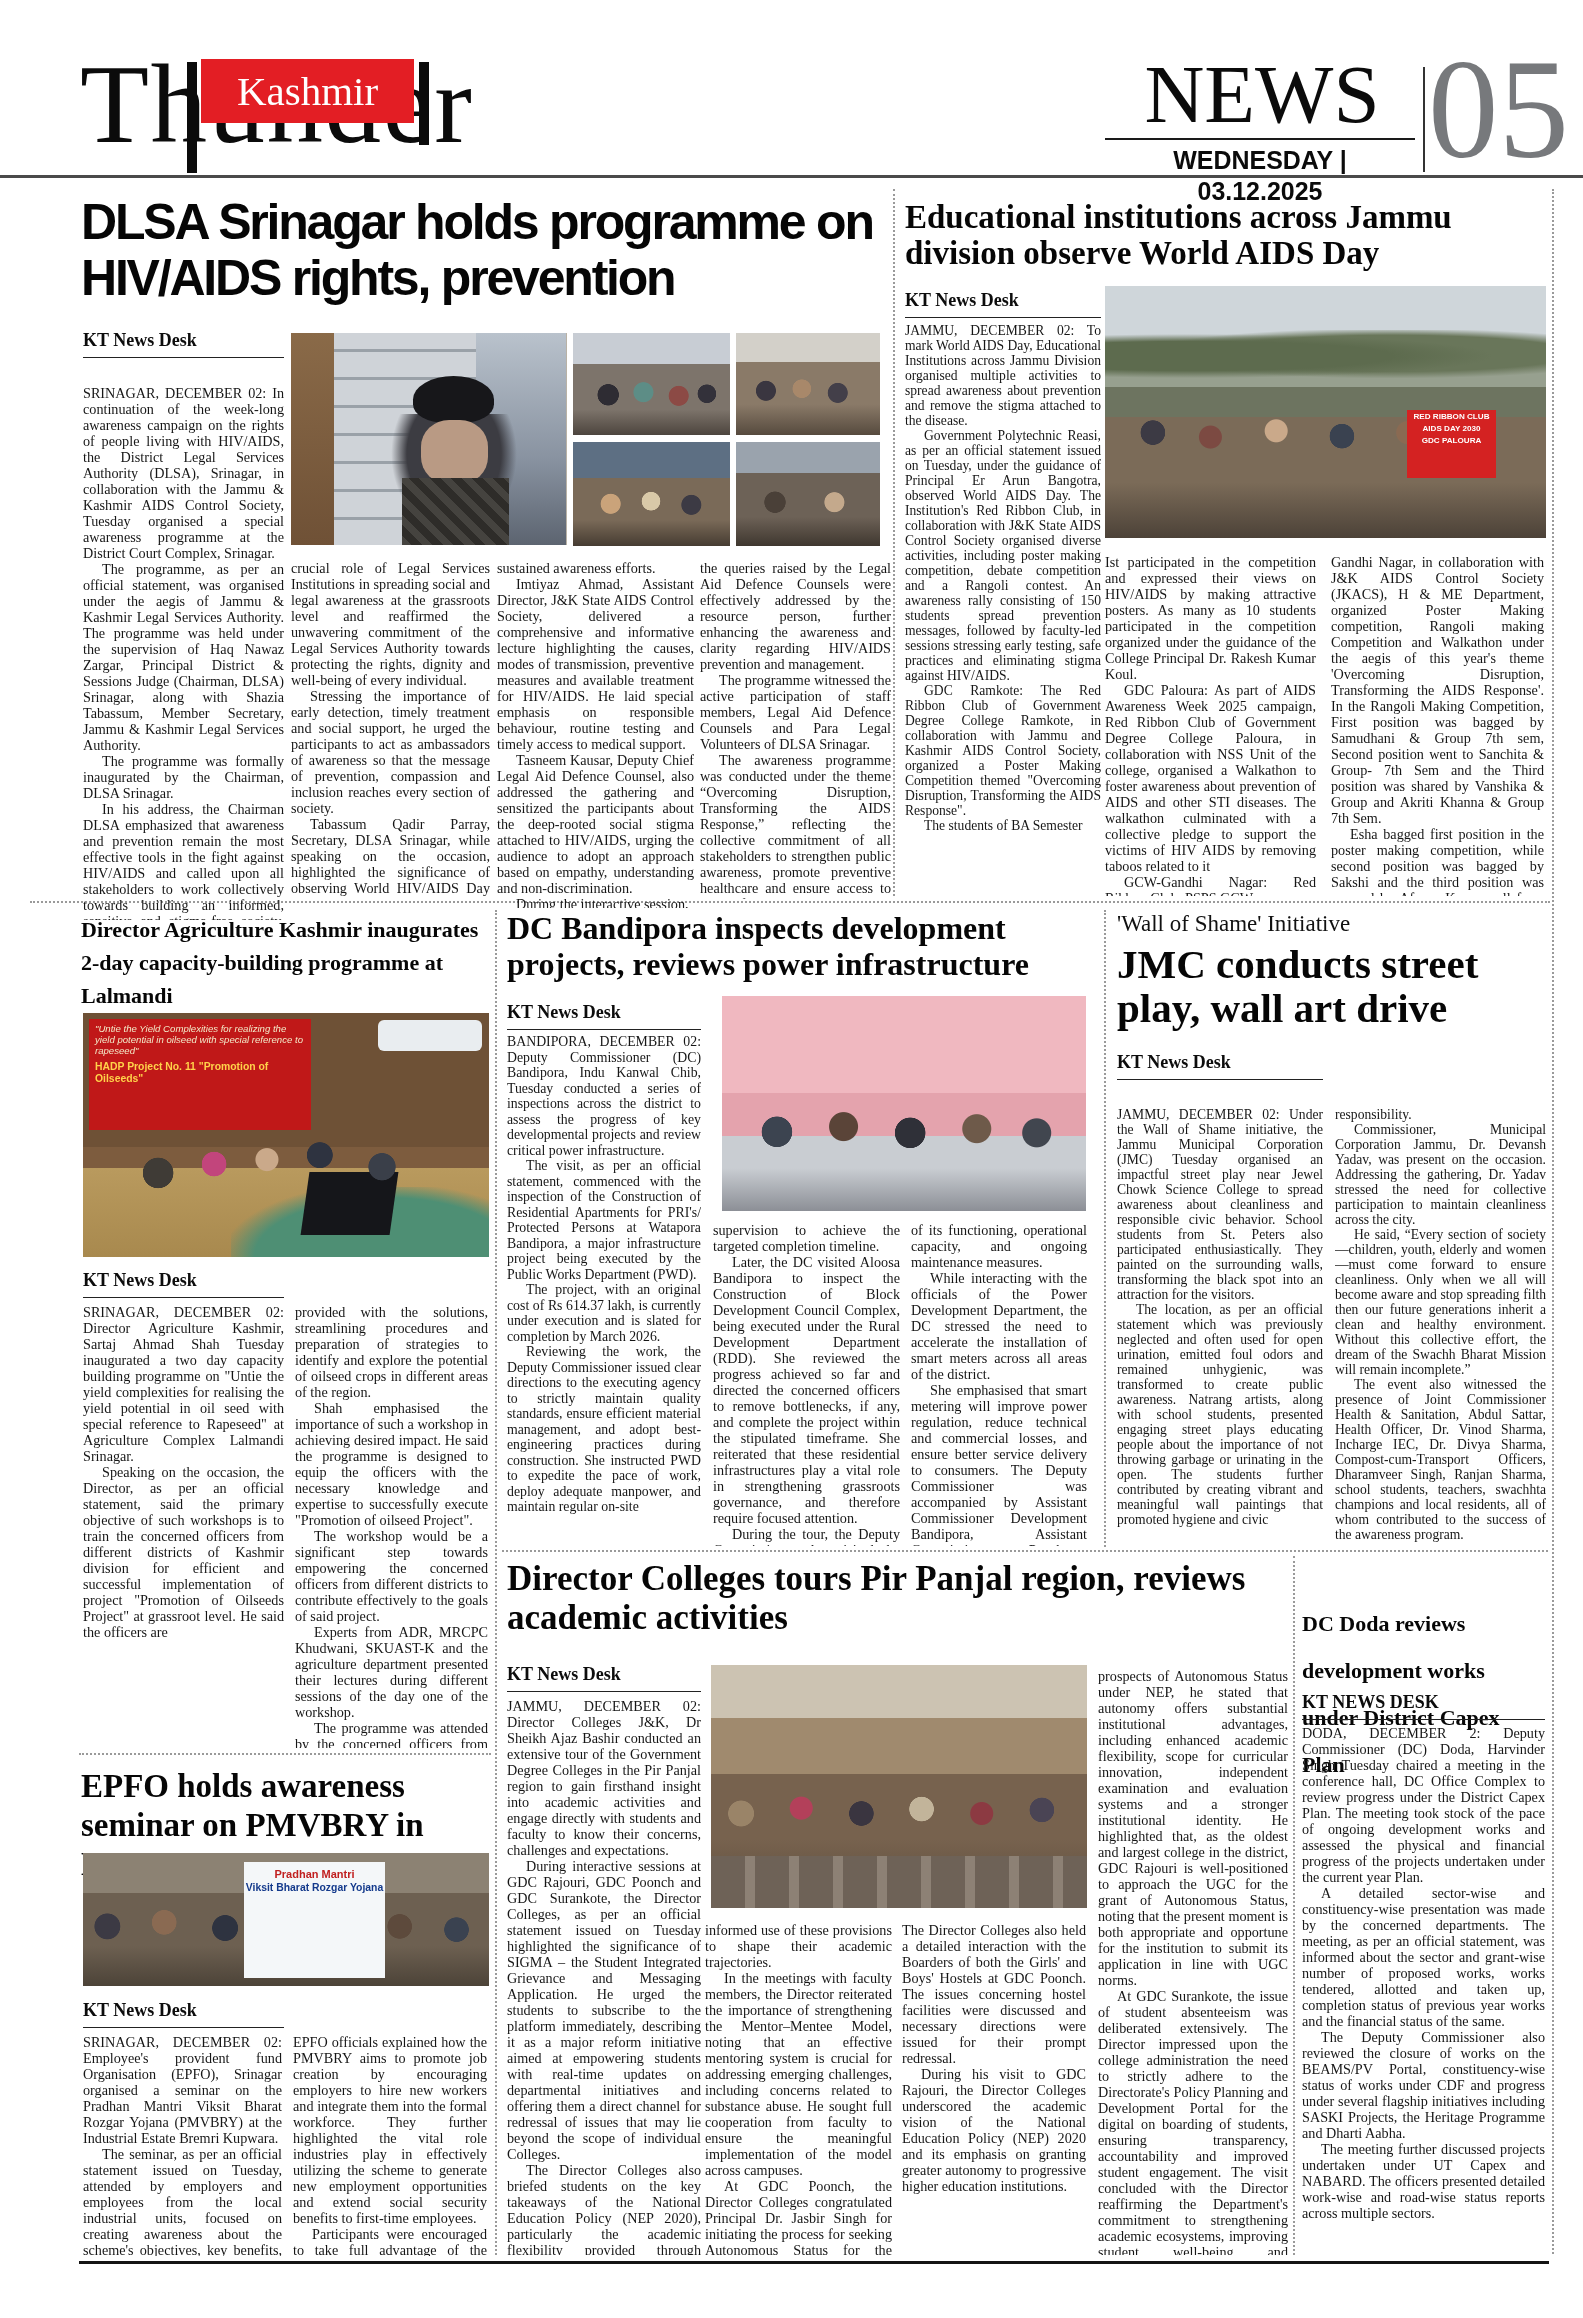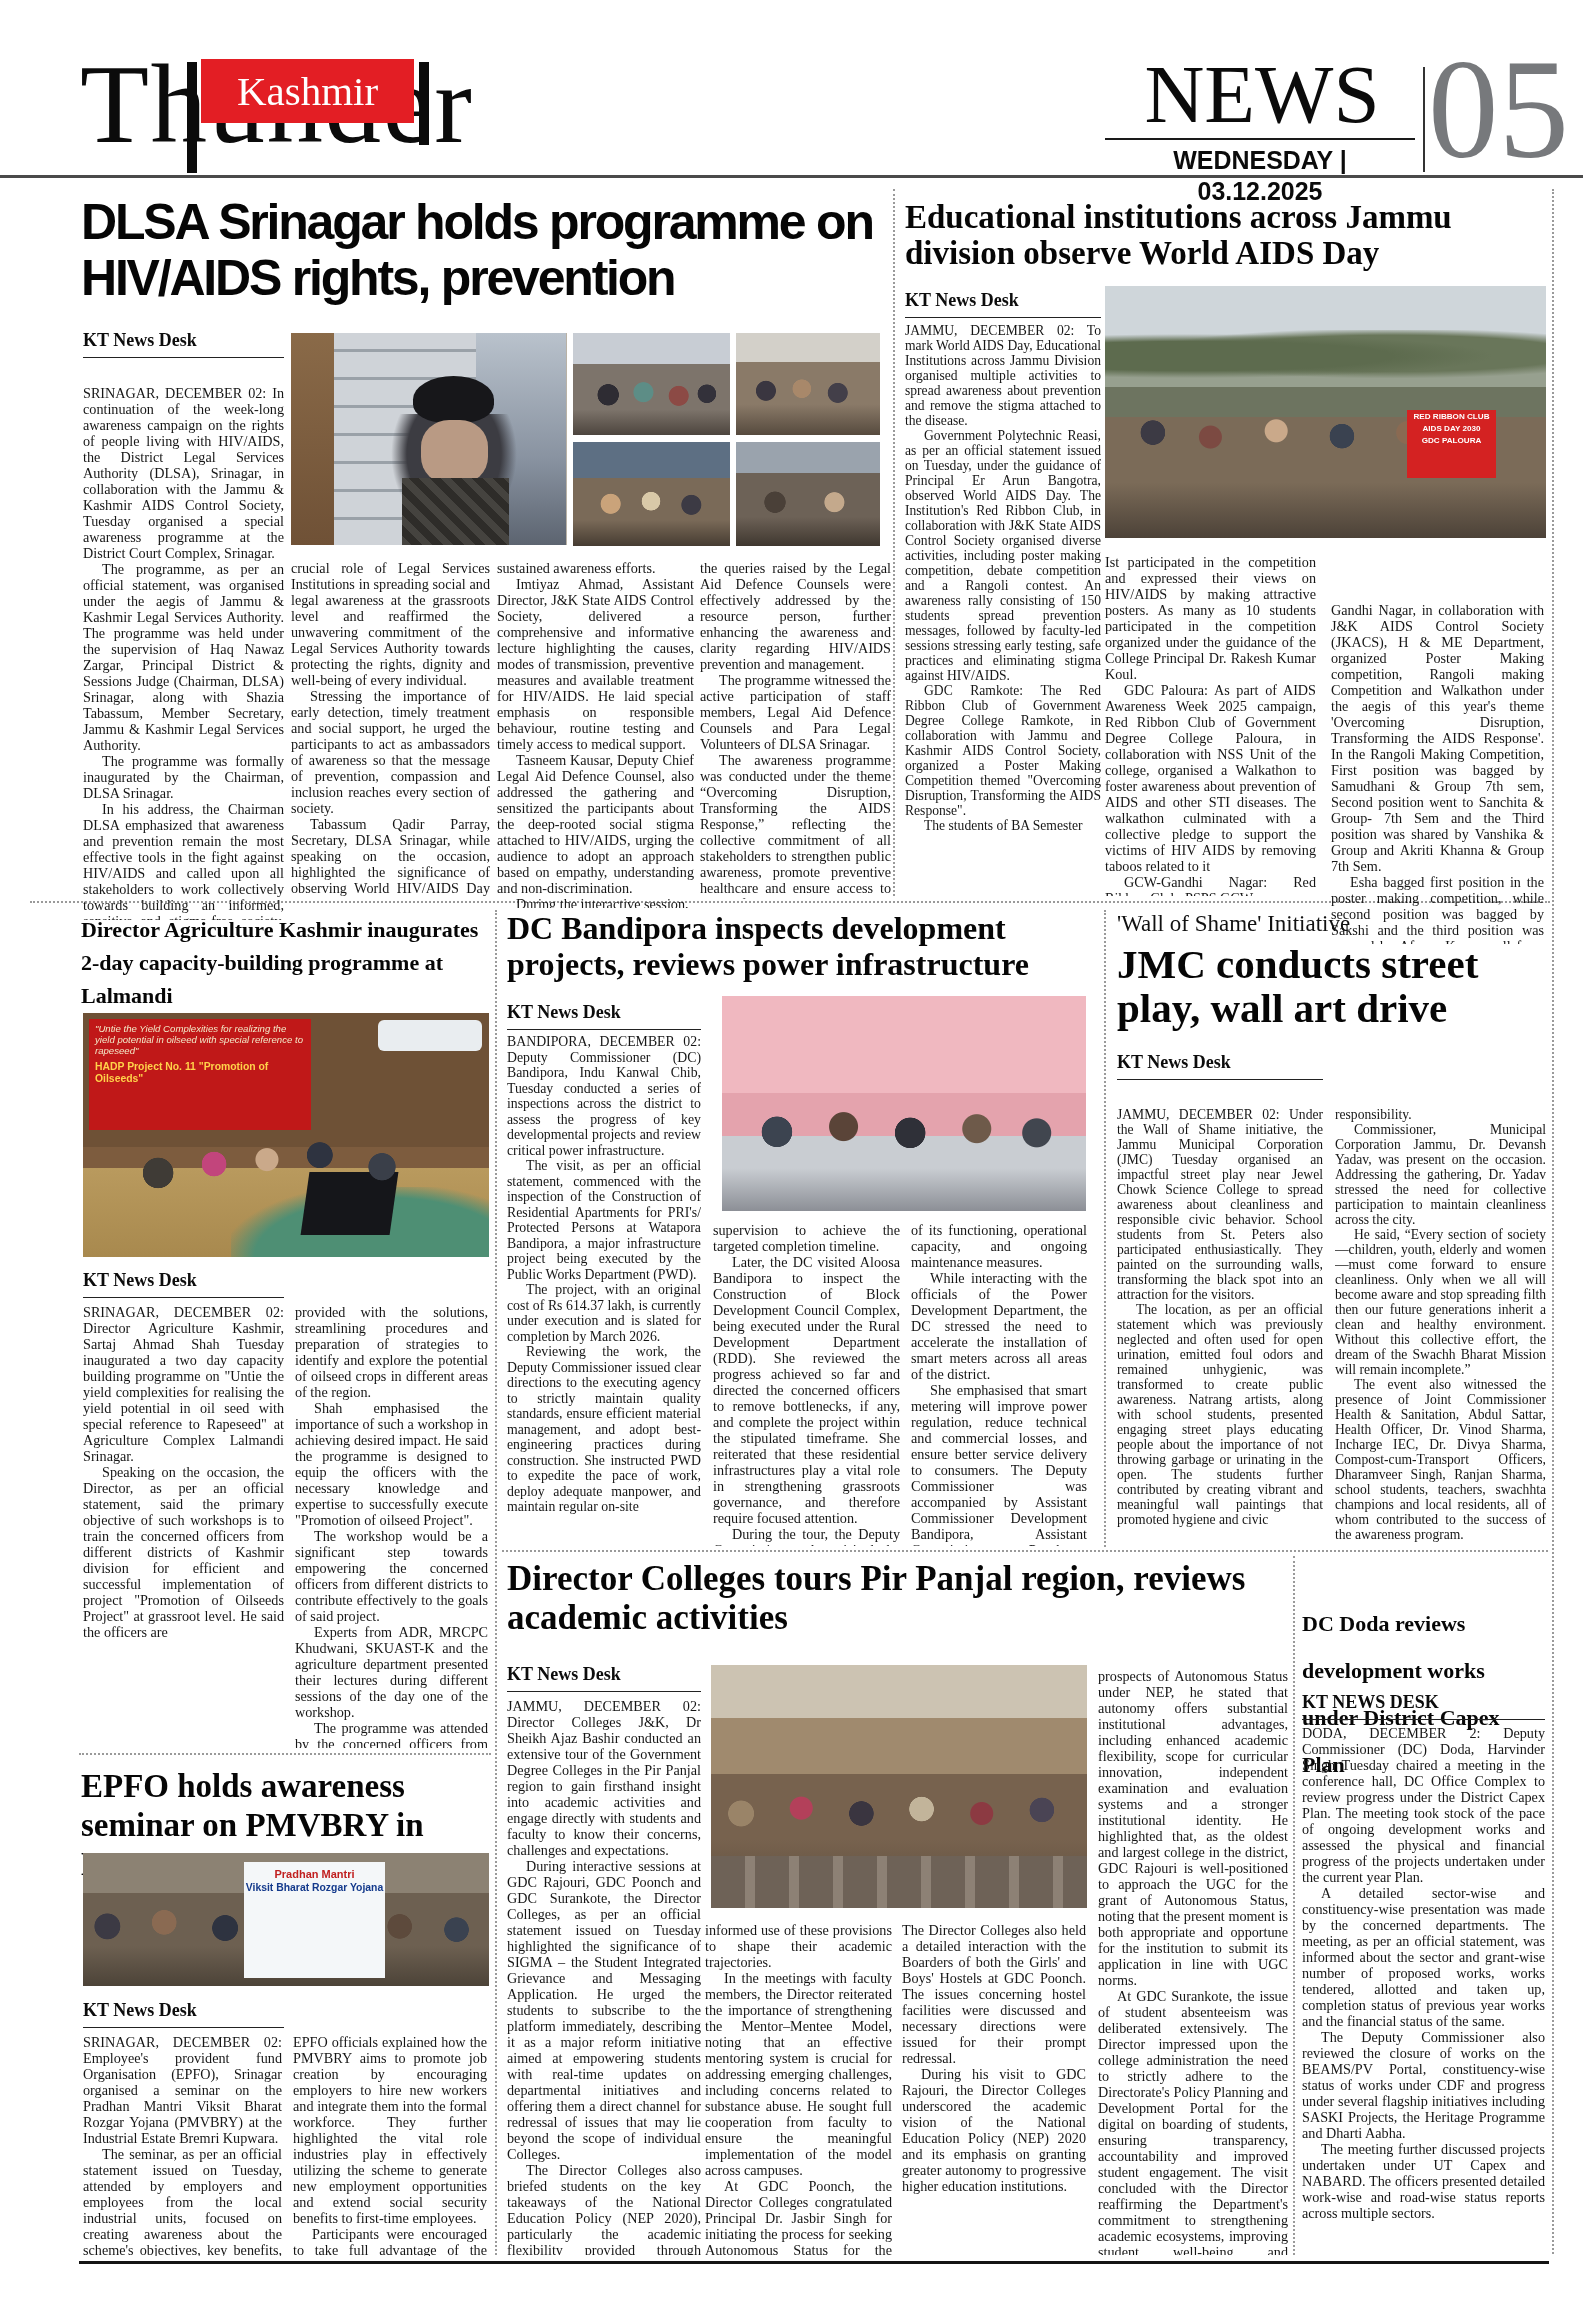--- a/index.html
+++ b/index.html
@@ -141,21 +141,21 @@
         <div>AIDS DAY 2030</div>
         <div>GDC PALOURA</div>
       </div>
     </div>
 
     <div class="body-col" style="left:1105px; top:554px; width:211px; height:342px;">
         <p>Ist participated in the competition and expressed their views on HIV/AIDS by making attractive posters.  As many as 10 students participated in the competition organized under the guidance of the College Principal Dr. Rakesh Kumar Koul.</p>
         <p>GDC Paloura: As part of AIDS Awareness Week 2025 campaign, Red Ribbon Club of Government Degree College Paloura, in collaboration with NSS Unit of the college, organised a Walkathon to foster awareness about prevention of AIDS and other STI diseases. The walkathon culminated with a collective pledge to support the victims of HIV AIDS by removing taboos related to it</p>
         <p>GCW-Gandhi Nagar: Red Ribbon Club, PSPS GCW,</p>
       </div>
-    <div class="body-col" style="left:1331px; top:554px; width:213px; height:342px;margin-top:48px;">
+    <div class="body-col" style="left:1331px; top:554px; width:213px; height:342px;">
         <p>Gandhi Nagar, in collaboration with J&amp;K AIDS Control Society (JKACS), H &amp; ME Department, organized Poster Making competition, Rangoli making Competition and Walkathon under the aegis of this year's theme 'Overcoming Disruption, Transforming the AIDS Response'. In the Rangoli Making Competition, First position was bagged by Samudhani &amp; Group 7th sem, Second position went to Sanchita &amp; Group- 7th Sem and the Third position was shared by Vanshika &amp; Group and Akriti Khanna &amp; Group 7th Sem.</p>
         <p>Esha bagged first position in the poster making competition, while second position was bagged by Sakshi and the third position was secured by Afsana Kouser- all from the 7th Sem.</p>
       </div>
   </div>
 
   <div>
     <div class="headline-serif" style="left:81px; top:913px; width:415px; font-size:22px; line-height:33px;">Director Agriculture Kashmir inaugurates 2-day capacity-building programme at Lalmandi</div>
     <div class="photo" style="left:83px; top:1013px; width:406px; height:244px; background:linear-gradient(180deg,#6e5136 0 55%,#7d5c3e 55% 70%,#8a6a48);">
       <div class="ovl banner-red" style="left:6px;top:6px;width:222px;height:111px;">
         <div class="l1">"Untie the Yield Complexities for realizing the yield potential in oilseed with special reference to rapeseed"</div>

